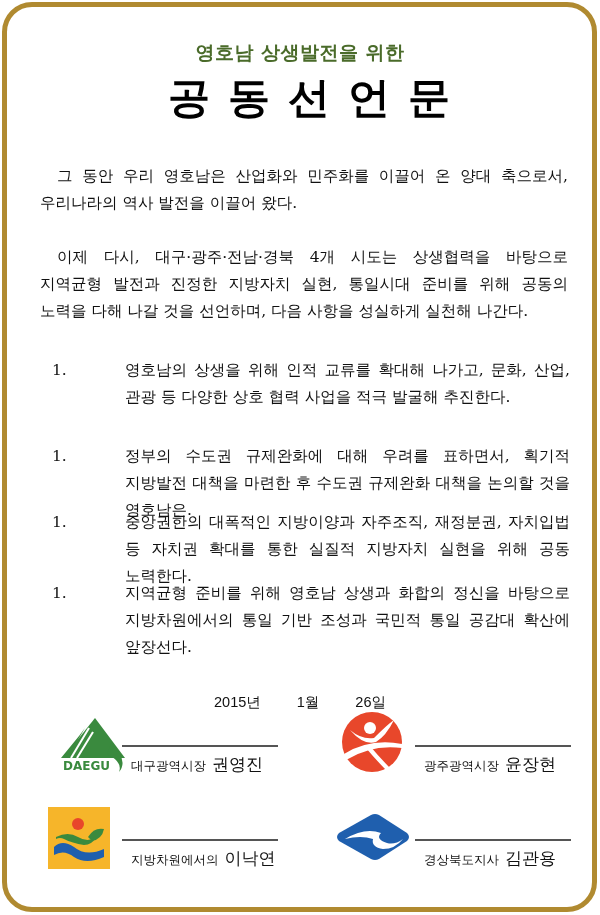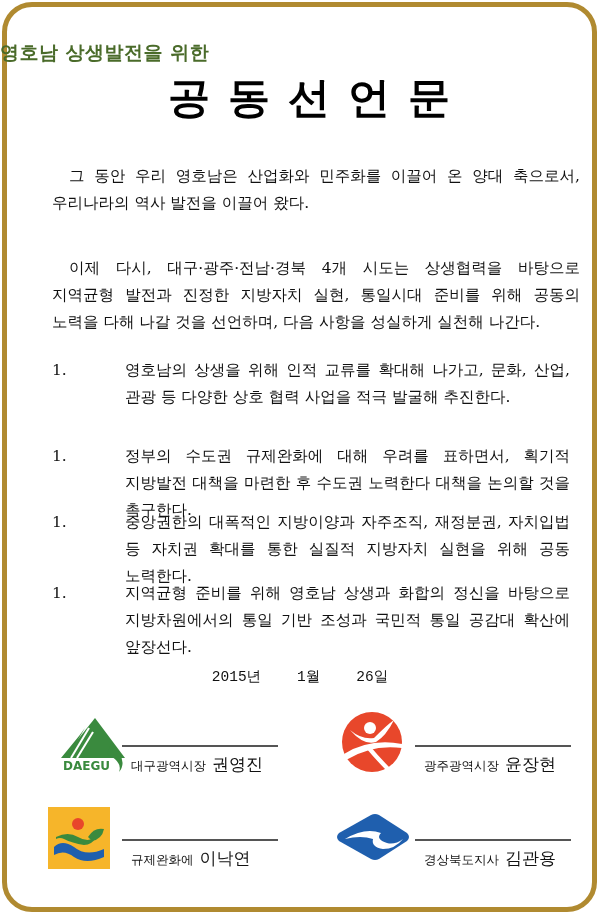--- a/index.html
+++ b/index.html
@@ -11,21 +11,21 @@
       left: 2px; top: 2px;
       width: 595px; height: 910px;
       border: 5px solid #B08A30;
       border-radius: 30px;
       background: #ffffff;
     }
 
     .subtitle {
       position: absolute;
       top: 40px; left: 0; width: 600px;
-      text-align: left;
+      text-align: center;
       font-family: "DejaVu Sans", "Liberation Sans", sans-serif;
       font-weight: bold;
       font-size: 19px;
       color: #4A6B2A;
       letter-spacing: 0.5px;
     }
 
     .title {
       position: absolute;
       top: 70px; left: 0; width: 600px;
@@ -42,40 +42,40 @@
     .body-text {
       position: absolute;
       left: 40px;
       width: 528px;
       font-size: 15.5px;
       line-height: 27px;
       text-align: justify;
       color: #111;
       word-break: keep-all;
     }
-    .para { text-indent: 17px; margin-left: 12px; }
+    .para { text-indent: 17px; }
 
     .item {
       position: absolute;
       left: 52px;
       width: 518px;
       font-size: 15.5px;
       line-height: 27px;
       color: #111;
       display: flex;
       word-break: keep-all;
     }
     .item .num { width: 26px; flex: none; }
     .item .txt { flex: 1; text-align: justify; margin-left: 47px; }
 
     .date {
       position: absolute;
-      top: 667px; left: 0; width: 600px;
+      top: 693px; left: 0; width: 600px;
       text-align: center;
-      font-family: Liberation Mono, monospace;
+      font-family: Liberation Sans, sans-serif;
       font-size: 14.5px;
       color: #111;
     }
     .date span { display: inline-block; }
     .date .gap { width: 36px; }
     .sig-line {
       position: absolute;
       height: 1.5px;
       background: #555;
     }
@@ -92,29 +92,29 @@
   </style>
 </head>
 <body>
 
 <div class="frame"></div>
 
 <div class="subtitle">영호남 상생발전을 위한</div>
 <div class="title">공동선언문</div>
 
 <div class="body-text para" style="top:163px;">그 동안 우리 영호남은 산업화와 민주화를 이끌어 온 양대 축으로서, 우리나라의 역사 발전을 이끌어 왔다.</div>
-<div class="body-text para" style="top:255px;">이제 다시, 대구·광주·전남·경북 4개 시도는 상생협력을 바탕으로 지역균형 발전과 진정한 지방자치 실현, 통일시대 준비를 위해 공동의 노력을 다해 나갈 것을 선언하며, 다음 사항을 성실하게 실천해 나간다.</div>
+<div class="body-text para" style="top:244px;">이제 다시, 대구·광주·전남·경북 4개 시도는 상생협력을 바탕으로 지역균형 발전과 진정한 지방자치 실현, 통일시대 준비를 위해 공동의 노력을 다해 나갈 것을 선언하며, 다음 사항을 성실하게 실천해 나간다.</div>
 
 <div class="item" style="top:357px;">
   <span class="num">1.</span>
   <span class="txt">영호남의 상생을 위해 인적 교류를 확대해 나가고, 문화, 산업, 관광 등 다양한 상호 협력 사업을 적극 발굴해 추진한다.</span>
 </div>
 <div class="item" style="top:443px;">
   <span class="num">1.</span>
-  <span class="txt">정부의 수도권 규제완화에 대해 우려를 표하면서, 획기적 지방발전 대책을 마련한 후 수도권 노력한다 대책을 논의할 것을 촉구한다.</span>
+  <span class="txt">정부의 수도권 규제완화에 대해 우려를 표하면서, 획기적 지방발전 대책을 마련한 후 수도권 규제완화 대책을 논의할 것을 영호남은.</span>
 </div>
 <div class="item" style="top:509px;">
   <span class="num">1.</span>
   <span class="txt">중앙권한의 대폭적인 지방이양과 자주조직, 재정분권, 자치입법 등 자치권 확대를 통한 실질적 지방자치 실현을 위해 공동 노력한다.</span>
 </div>
 <div class="item" style="top:580px;">
   <span class="num">1.</span>
   <span class="txt">지역균형 준비를 위해 영호남 상생과 화합의 정신을 바탕으로 지방차원에서의 통일 기반 조성과 국민적 통일 공감대 확산에 앞장선다.</span>
 </div>
 
@@ -155,21 +155,21 @@
   <svg width="62" height="62" viewBox="0 0 62 62">
     <rect x="0" y="0" width="62" height="62" fill="#F6B52A"></rect>
     <circle cx="30" cy="17" r="6" fill="#E8472B"></circle>
     <path d="M8,30 Q20,24 30,30 Q40,36 48,30 Q44,38 36,38 Q24,36 16,32 Q12,30 8,32 Z" fill="#3A8A3E"></path>
     <path d="M40,30 Q46,20 56,22 Q54,32 44,34 Z" fill="#3A8A3E"></path>
     <path d="M6,40 Q14,32 26,40 Q38,50 56,42 L56,50 Q38,58 26,50 Q16,42 6,48 Z" fill="#1F5FAE"></path>
   </svg>
 </div>
 <div class="sig-line" style="left:122px; top:839px; width:156px;"></div>
 <div class="sig-label" style="left:131px; top:847px;">
-  <span class="role">규제완화에</span><span class="name">이낙연</span>
+  <span class="role">지방차원에서의</span><span class="name">이낙연</span>
 </div>
 
 <div class="logo" style="left:335px; top:813px; width:76px; height:48px;">
   <svg width="76" height="48" viewBox="0 0 76 48">
     <path d="M36,2 Q40,0 44,2 L72,20 Q76,24 72,28 L44,46 Q40,48 36,46 L4,28 Q0,24 4,20 Z" fill="#1F5FAE"></path>
     <path d="M10,26 Q30,14 46,20 Q40,26 52,30 Q60,32 68,26 Q60,36 48,36 Q36,34 38,26 Q26,22 10,26 Z" fill="#fff"></path>
   </svg>
 </div>
 <div class="sig-line" style="left:415px; top:839px; width:156px;"></div>
 <div class="sig-label" style="left:424px; top:847px;">

